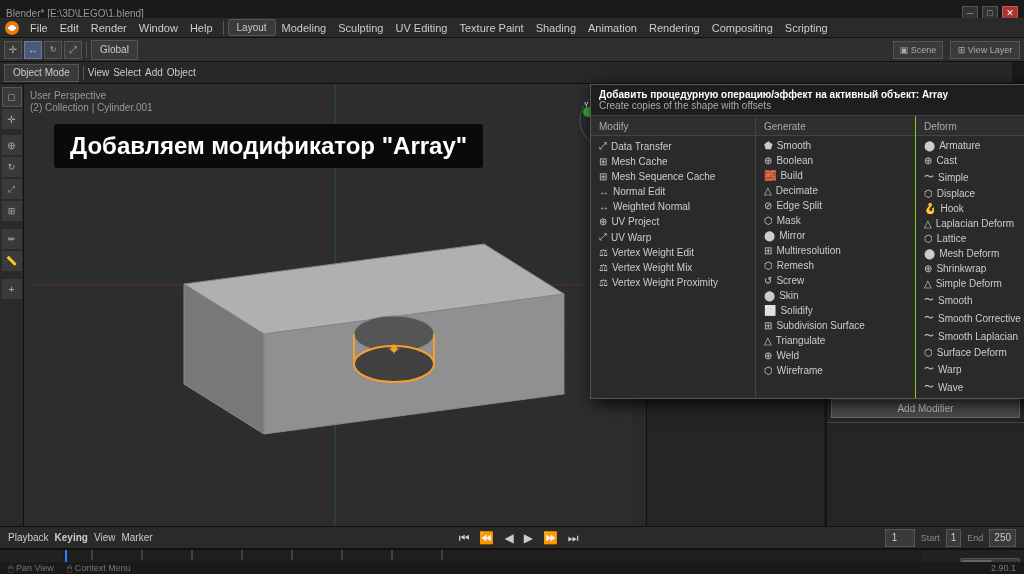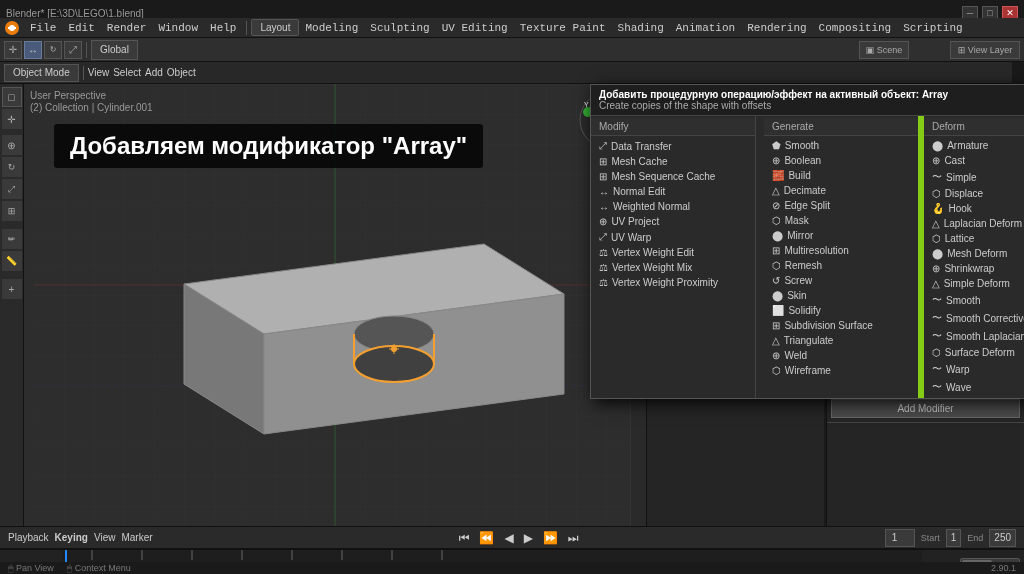--- a/index.html
+++ b/index.html
@@ -22,21 +22,20 @@
       align-items: center;
       padding: 0 4px;
       border-bottom: 1px solid #111;
       gap: 2px;
     }
     .menu-item {
       padding: 2px 6px;
       color: #ccc;
       cursor: pointer;
       font-size: 11px;
-      font-family: Liberation Mono, monospace;
     }
     .toolbar-btn {
       background: #3a3a3a;
       border: 1px solid #555;
       color: #ccc;
       padding: 2px 8px;
       font-size: 10px;
       cursor: pointer;
       height: 20px;
       display: flex;
@@ -108,23 +107,23 @@
     <button style="background:#4a5a7a;border:1px solid #6a7a9a;color:#ccc;width:18px;height:18px;font-size:10px;cursor:pointer;">↔</button>
     <button style="background:#3a3a3a;border:1px solid #555;color:#aaa;width:18px;height:18px;font-size:8px;cursor:pointer;">↻</button>
     <button style="background:#3a3a3a;border:1px solid #555;color:#aaa;width:18px;height:18px;font-size:10px;cursor:pointer;">⤢</button>
   </div>
   <div style="width:1px;height:16px;background:#555;"></div>
 
   <button class="toolbar-btn">Global</button>
 
   <div style="flex:1;"></div>
 
-  <div style="display:flex;gap:1px;align-items:center;">
+  <div style="display:flex;gap:7px;align-items:center;">
     <button style="background:#3a3a3a;border:1px solid #555;color:#aaa;width:50px;height:18px;font-size:9px;cursor:pointer;">▣ Scene</button>
-    <button style="background:#3a3a3a;border:1px solid #555;color:#aaa;width:70px;height:18px;font-size:9px;cursor:pointer;margin-left:40px;">⊞ View Layer</button>
+    <button style="background:#3a3a3a;border:1px solid #555;color:#aaa;width:70px;height:18px;font-size:9px;cursor:pointer;">⊞ View Layer</button>
   </div>
 </div>
 
 <div style="position:absolute;top:62px;left:0;right:12px;height:22px;background:#282828;border-bottom:1px solid #111;display:flex;align-items:center;padding:0 4px;gap:4px;z-index:150;">
   <button style="background:#3a3a3a;border:1px solid #555;color:#ccc;padding:2px 8px;font-size:10px;height:18px;cursor:pointer;">Object Mode</button>
   <div style="width:1px;height:14px;background:#555;"></div>
   <button style="background:none;border:none;color:#ccc;font-size:10px;cursor:pointer;">View</button>
   <button style="background:none;border:none;color:#ccc;font-size:10px;cursor:pointer;">Select</button>
   <button style="background:none;border:none;color:#ccc;font-size:10px;cursor:pointer;">Add</button>
   <button style="background:none;border:none;color:#ccc;font-size:10px;cursor:pointer;">Object</button>
@@ -407,21 +406,21 @@
         <div class="dropdown-item">
             <span>⚖</span>
             <span>Vertex Weight Mix</span>
           </div>
         <div class="dropdown-item">
             <span>⚖</span>
             <span>Vertex Weight Proximity</span>
           </div>
       </div>
 
-      <div style="width:160px;border-right:6px solid #84cc16;padding:2px 0;margin-left:8px;">
+      <div style="width:160px;border-right:1px solid #84cc16;padding:2px 0;">
         <div style="font-size:10px;color:#aaa;padding:3px 8px;background:#2f2f2f;border-bottom:1px solid #444;margin-bottom:2px;">Generate</div>
         <div class="dropdown-item">
             <span>⬟</span>
             <span>Smooth</span>
           </div>
         <div class="dropdown-item">
             <span>⊕</span>
             <span>Boolean</span>
           </div>
         <div class="dropdown-item">

